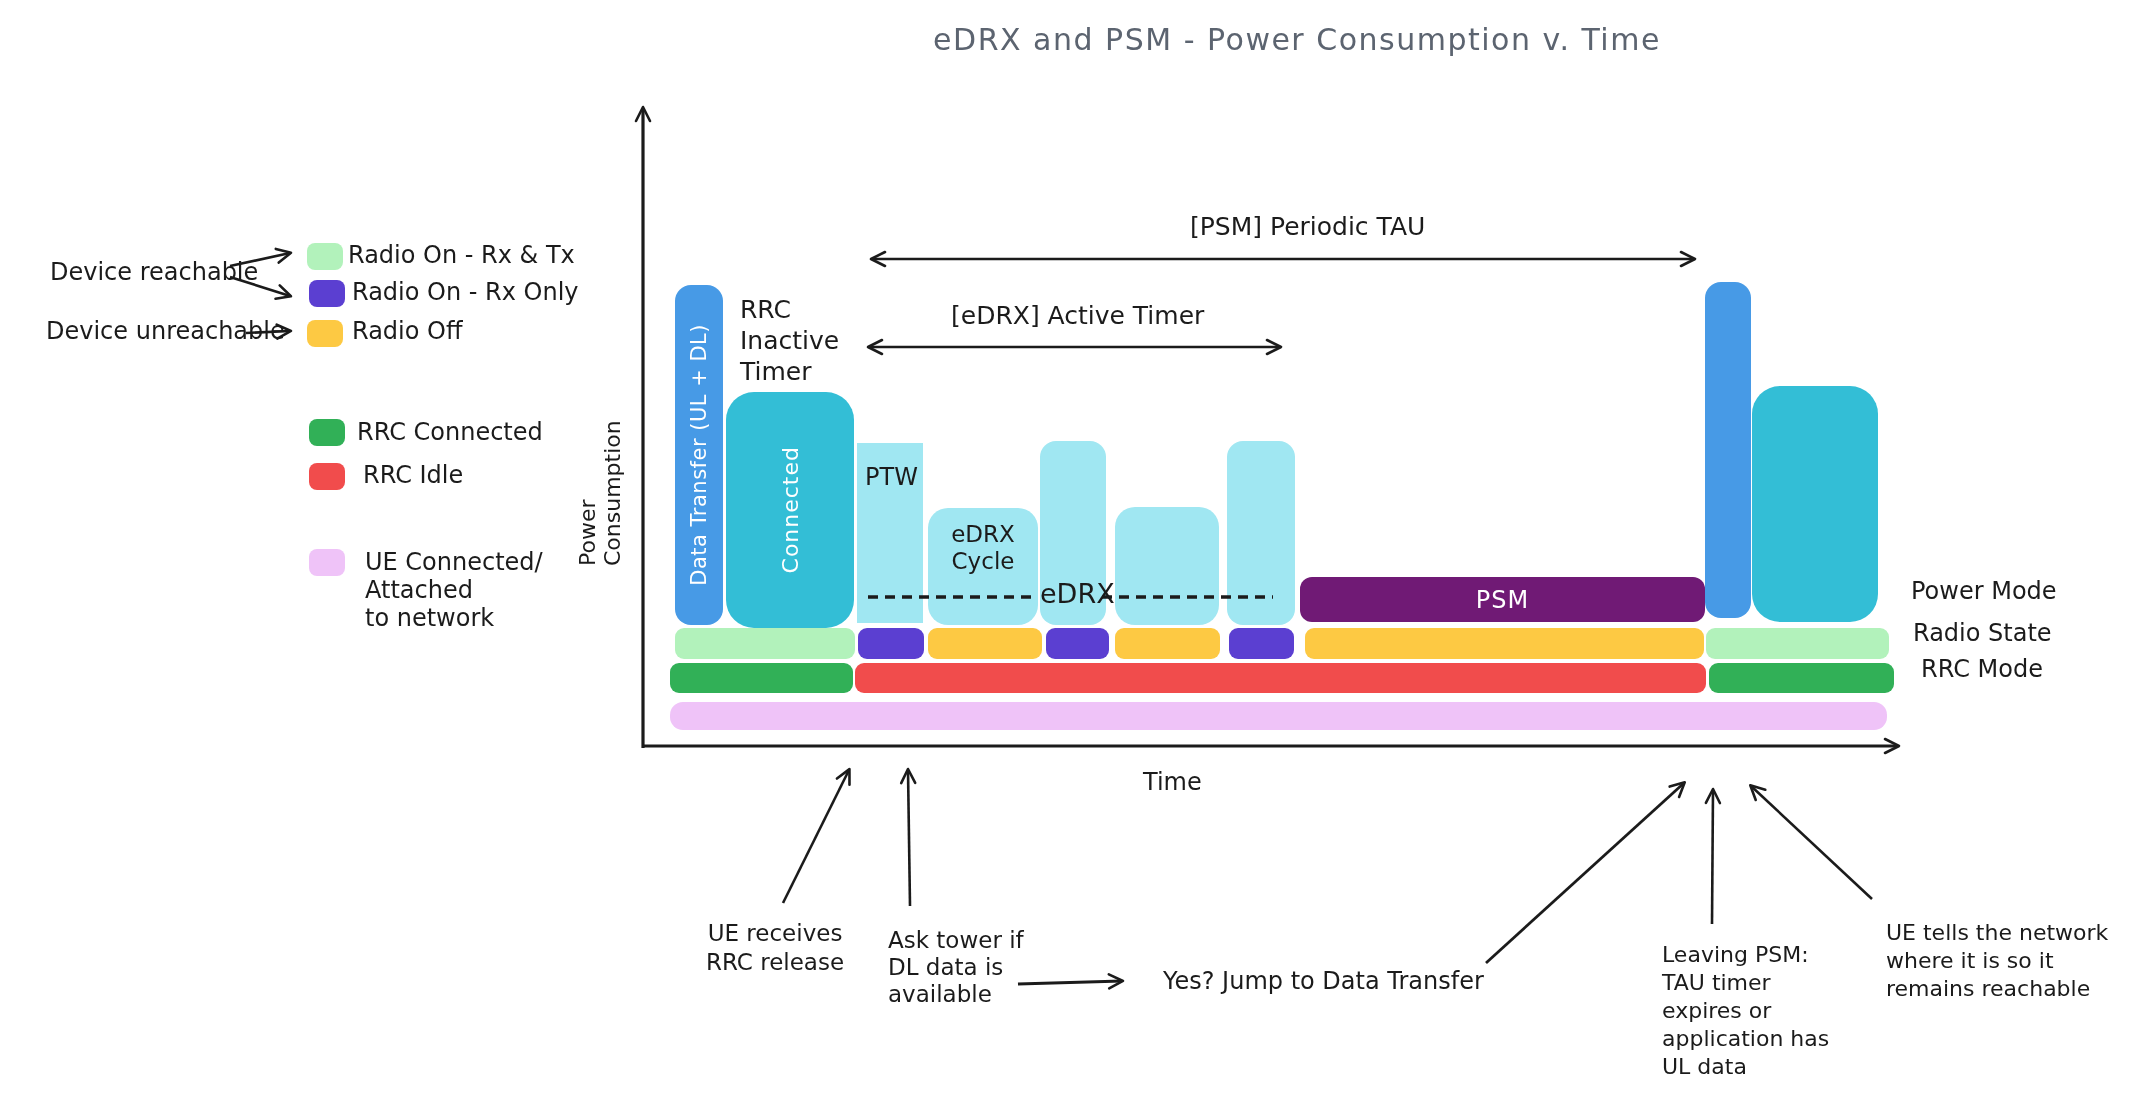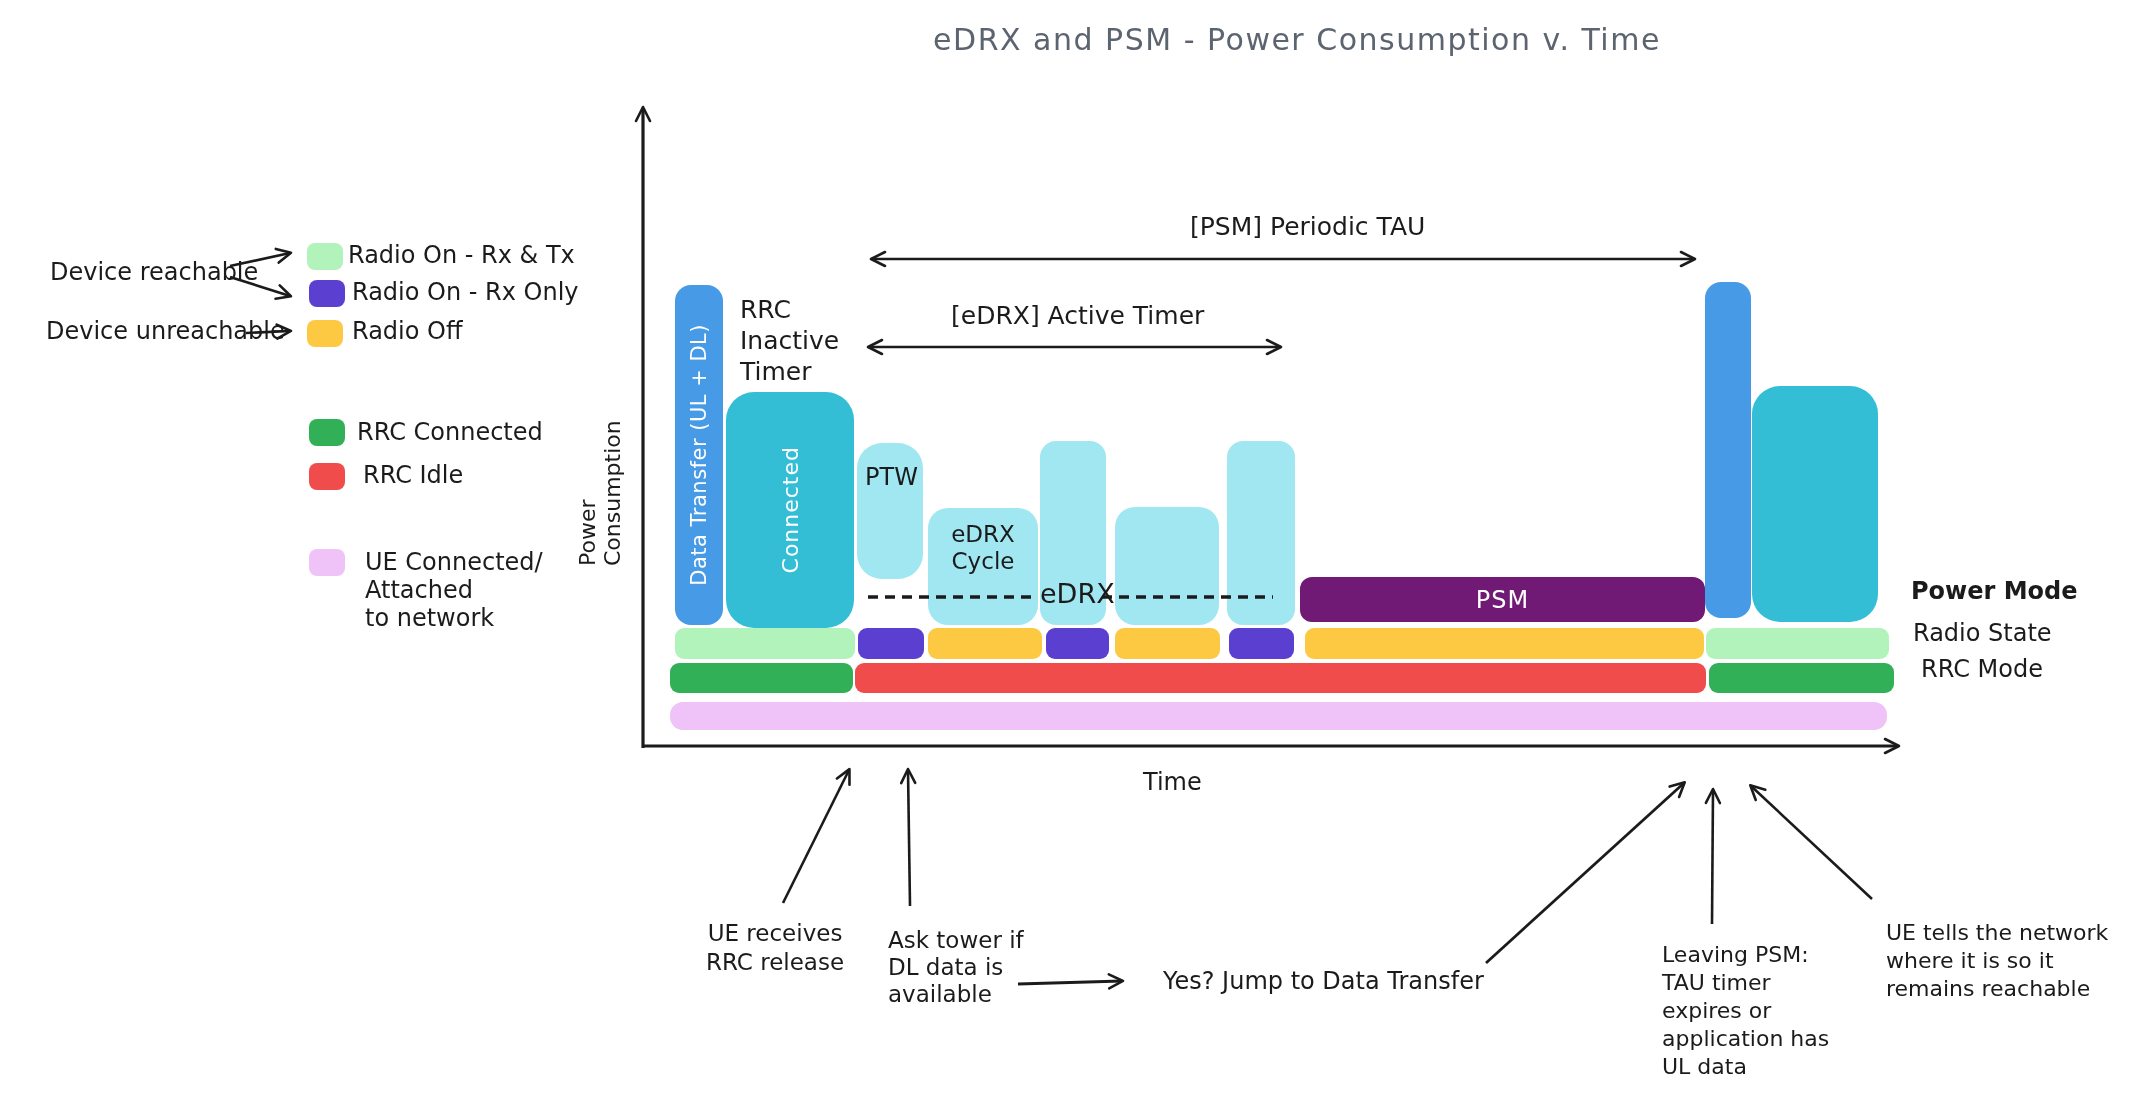--- a/index.html
+++ b/index.html
@@ -93,21 +93,21 @@
 Timer</div>
 
   <div class="bar vflex" style="left: 675px; top: 285px; width: 48px; height: 340px; border-radius: 16px; background: rgb(71, 154, 230);">
     <span class="vtext" style="font-size:21px;color:#ffffff;letter-spacing:0.5px;">Data Transfer (UL + DL)</span>
   </div>
 
   <div class="bar vflex" style="left: 726px; top: 392px; width: 128px; height: 236px; border-radius: 28px; background: rgb(51, 190, 214);">
     <span class="vtext" style="font-size:22px;color:#ffffff;letter-spacing:1px;">Connected</span>
   </div>
 
-  <div class="bar" style="left: 857px; top: 443px; width: 66px; height: 136px; border-radius: 25px; background: rgb(160, 231, 242);">
+  <div class="bar" style="left: 857px; top: 443px; width: 66px; height: 180px; border-radius: 0; background: rgb(160, 231, 242);">
     <span class="abs" style="left:8px;top:20px;font-size:24px;font-weight:500;">PTW</span>
   </div>
 
   <div class="bar" style="left: 928px; top: 508px; width: 110px; height: 117px; border-radius: 20px; text-align: center; background: rgb(160, 231, 242);">
     <span class="abs" style="left:0;right:0;top:13px;font-size:23px;line-height:27px;white-space:pre-line;">eDRX
 Cycle</span>
   </div>
 
   <div class="bar" style="left: 1040px; top: 441px; width: 66px; height: 184px; border-radius: 16px; background: rgb(160, 231, 242);"></div>
 
@@ -133,21 +133,21 @@
   <div class="rowseg" style="left: 1229px; top: 628px; width: 65px; height: 31px; border-radius: 9px; background: rgb(91, 63, 209);"></div>
   <div class="rowseg" style="left: 1305px; top: 628px; width: 399px; height: 31px; border-radius: 9px; background: rgb(253, 201, 67);"></div>
   <div class="rowseg" style="left: 1706px; top: 628px; width: 183px; height: 31px; border-radius: 9px; background: rgb(178, 242, 187);"></div>
 
   <div class="rowseg" style="left: 670px; top: 663px; width: 183px; height: 30px; border-radius: 9px; background: rgb(49, 176, 87);"></div>
   <div class="rowseg" style="left: 855px; top: 663px; width: 851px; height: 30px; border-radius: 9px; background: rgb(241, 76, 76);"></div>
   <div class="rowseg" style="left: 1709px; top: 663px; width: 185px; height: 30px; border-radius: 9px; background: rgb(49, 176, 87);"></div>
 
   <div class="rowseg" style="left: 670px; top: 702px; width: 1217px; height: 28px; border-radius: 13px; background: rgb(239, 195, 248);"></div>
 
-  <div class="txt" style="left:1911px;top:577px;font-size:24px;font-weight:bold;">Power Mode</div>
+  <div class="txt" style="left:1911px;top:577px;font-size:24px;">Power Mode</div>
   <div class="txt" style="left:1913px;top:619px;font-size:24px;">Radio State</div>
   <div class="txt" style="left:1921px;top:655px;font-size:24px;">RRC Mode</div>
 
   <div class="txt ann" style="left:683px;top:919px;line-height:29px;text-align:center;">UE receives
 RRC release</div>
   <div class="txt ann" style="left:865px;top:927px;line-height:27px;">Ask tower if
 DL data is
 available</div>
   <div class="txt ann" style="left:1140px;top:967px;font-size:24px;white-space:nowrap;">Yes? Jump to Data Transfer</div>
   <div class="txt ann" style="left:1639px;top:941px;font-size:22px;line-height:28px;">Leaving PSM:

